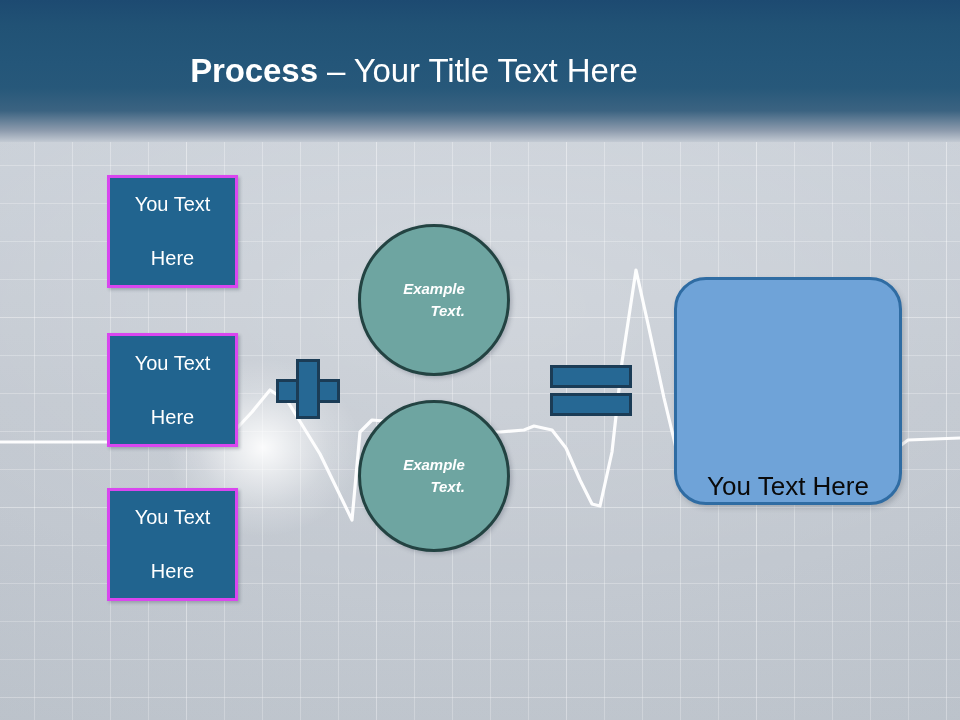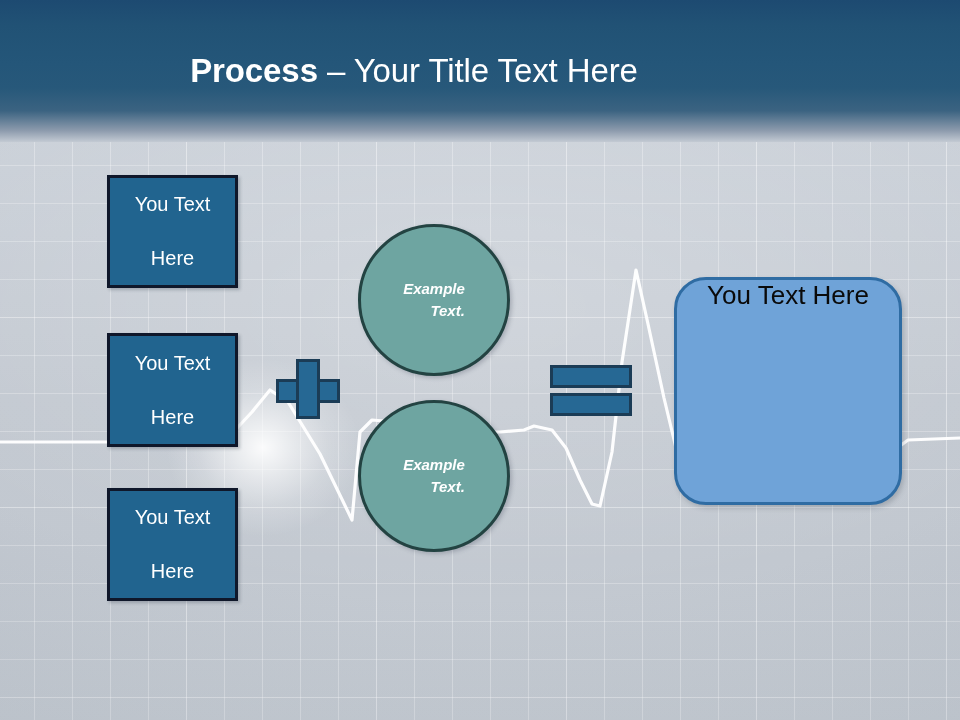--- a/index.html
+++ b/index.html
@@ -95,21 +95,21 @@
     width: 190px; height: 175px;
     background: radial-gradient(ellipse at center, rgba(255,255,255,0.92) 0%, rgba(255,255,255,0.55) 24%, rgba(255,255,255,0.20) 48%, rgba(255,255,255,0.0) 72%);
     pointer-events: none;
   }
 
   
   .sq {
     position: absolute;
     box-sizing: border-box;
     background: #21648f;
-    border: 3px solid #0f172a;
+    border: 3px solid #d946ef;
     color: #ffffff;
     font-size: 20px;
     line-height: 27px;
     text-align: center;
     display: flex;
     align-items: center;
     justify-content: center;
     box-shadow: 2px 2px 3px rgba(60,70,85,0.30);
   }
   .sq span { display: block; width: 100%; }
@@ -173,21 +173,21 @@
   
   .result {
     position: absolute;
     box-sizing: border-box;
     background: #6fa3d8;
     border: 3px solid #2f6ca3;
     border-radius: 32px;
     color: #0a0a0a;
     font-size: 26px;
     display: flex;
-    align-items: flex-start;
+    align-items: flex-end;
     justify-content: center;
     box-shadow: 2px 3px 5px rgba(60,70,85,0.25);
   }
 </style>
 </head>
 <body>
 
 <div id="slide">
 
   <div class="bg-base"></div>

